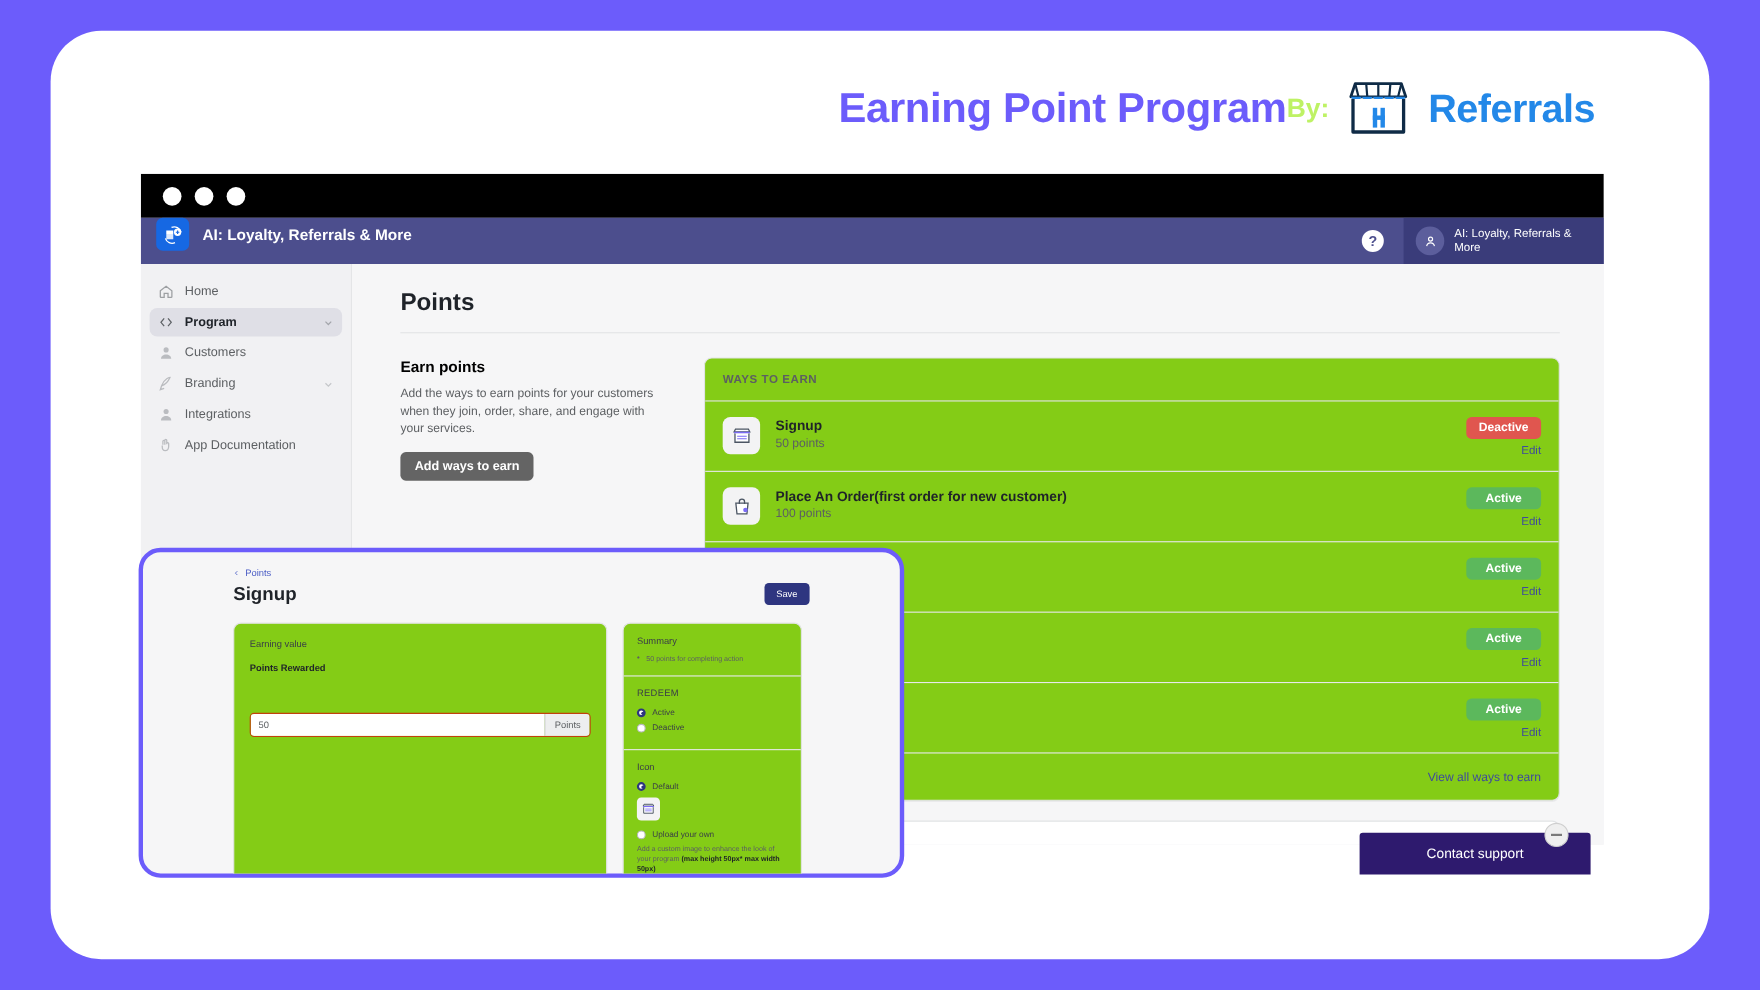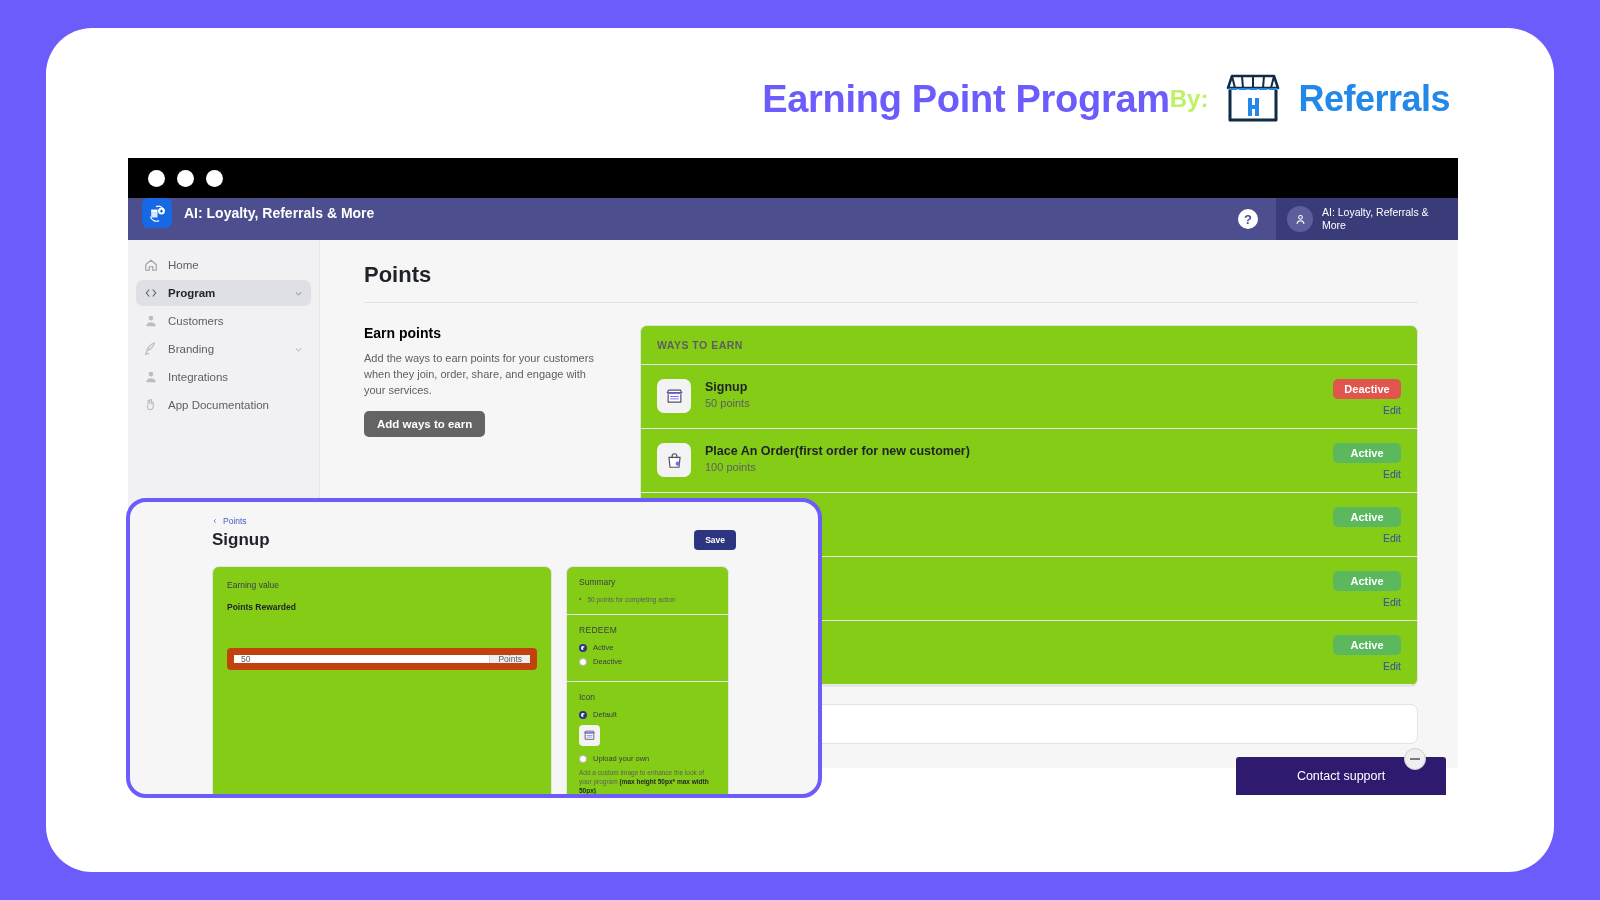--- a/index.html
+++ b/index.html
@@ -215,33 +215,33 @@
   }
   .inset-inner { padding: 14px 82px 0 82px; }
   .back-link {
     display: flex; align-items: center; gap: 5px;
     font-size: 8.5px; color: #4A5CC5; margin-bottom: 4px;
   }
   .inset-head { display: flex; align-items: center; justify-content: space-between; margin-bottom: 16px; }
   .inset-title { font-size: 17px; font-weight: bold; color: #1F2329; }
   .btn-save {
     background: #2E3580; color: #fff;
-    font-size: 8.5px; font-weight: bold;
+    font-size: 8.5px; font-weight: normal;
     padding: 5px 11px; border-radius: 4px; border: none; margin-left: 24px;
   }
   .inset-cols { display: flex; gap: 14px; }
   .card {
     background: #84cc16; border: 1px solid #E3E4E6; border-radius: 7px;
     box-shadow: 0 1px 0 rgba(22,29,37,.05);
   }
   .card-earning { width: 340px; padding: 13px 14px 18px 14px; }
   .card-side { width: 163px; }
   .lbl-earning { font-size: 8.5px; color: #3B4046; margin-bottom: 12px; }
   .lbl-points { font-size: 8.5px; font-weight: bold; color: #1F2329; margin-bottom: 6px; }
-  .input-wrap { display: flex; border: 7px solid #c2410c; border-radius: 4px; overflow: hidden; height: 22px; margin-top: 36px; }
+  .input-wrap { display: flex; border: 1px solid #c2410c; border-radius: 4px; overflow: hidden; height: 22px; margin-top: 36px; }
   .input-wrap input {
     flex: 1; border: none; outline: none;
     font-size: 8.5px; color: #5C5F62; padding: 0 7px;
     font-family: "Liberation Sans", sans-serif;
     background: #fff;
   }
   .input-suffix {
     background: #EDEEEF; color: #5C5F62;
     font-size: 8.5px; display: flex; align-items: center;
     padding: 0 8px; border-left: 1px solid #D4D6D8;
@@ -456,20 +456,23 @@
                 <div class="row-main">
                   <div class="row-title">Follow On Instagram</div>
                   <div class="row-sub">50 points</div>
                 </div>
                 <div class="row-right">
                   <span class="badge active">Active</span>
                   <a class="edit-link" href="#">Edit</a>
                 </div>
               </div>
 
+              <div class="panel-foot">
+                <a class="foot-link" href="#">View all ways to earn</a>
+              </div>
             </div>
 
             <div class="panel-redeem">WAYS TO REDEEM</div>
           </div>
         </div>
       </div>
     </div>
   </div>
 
   <div class="support">Contact support</div>

